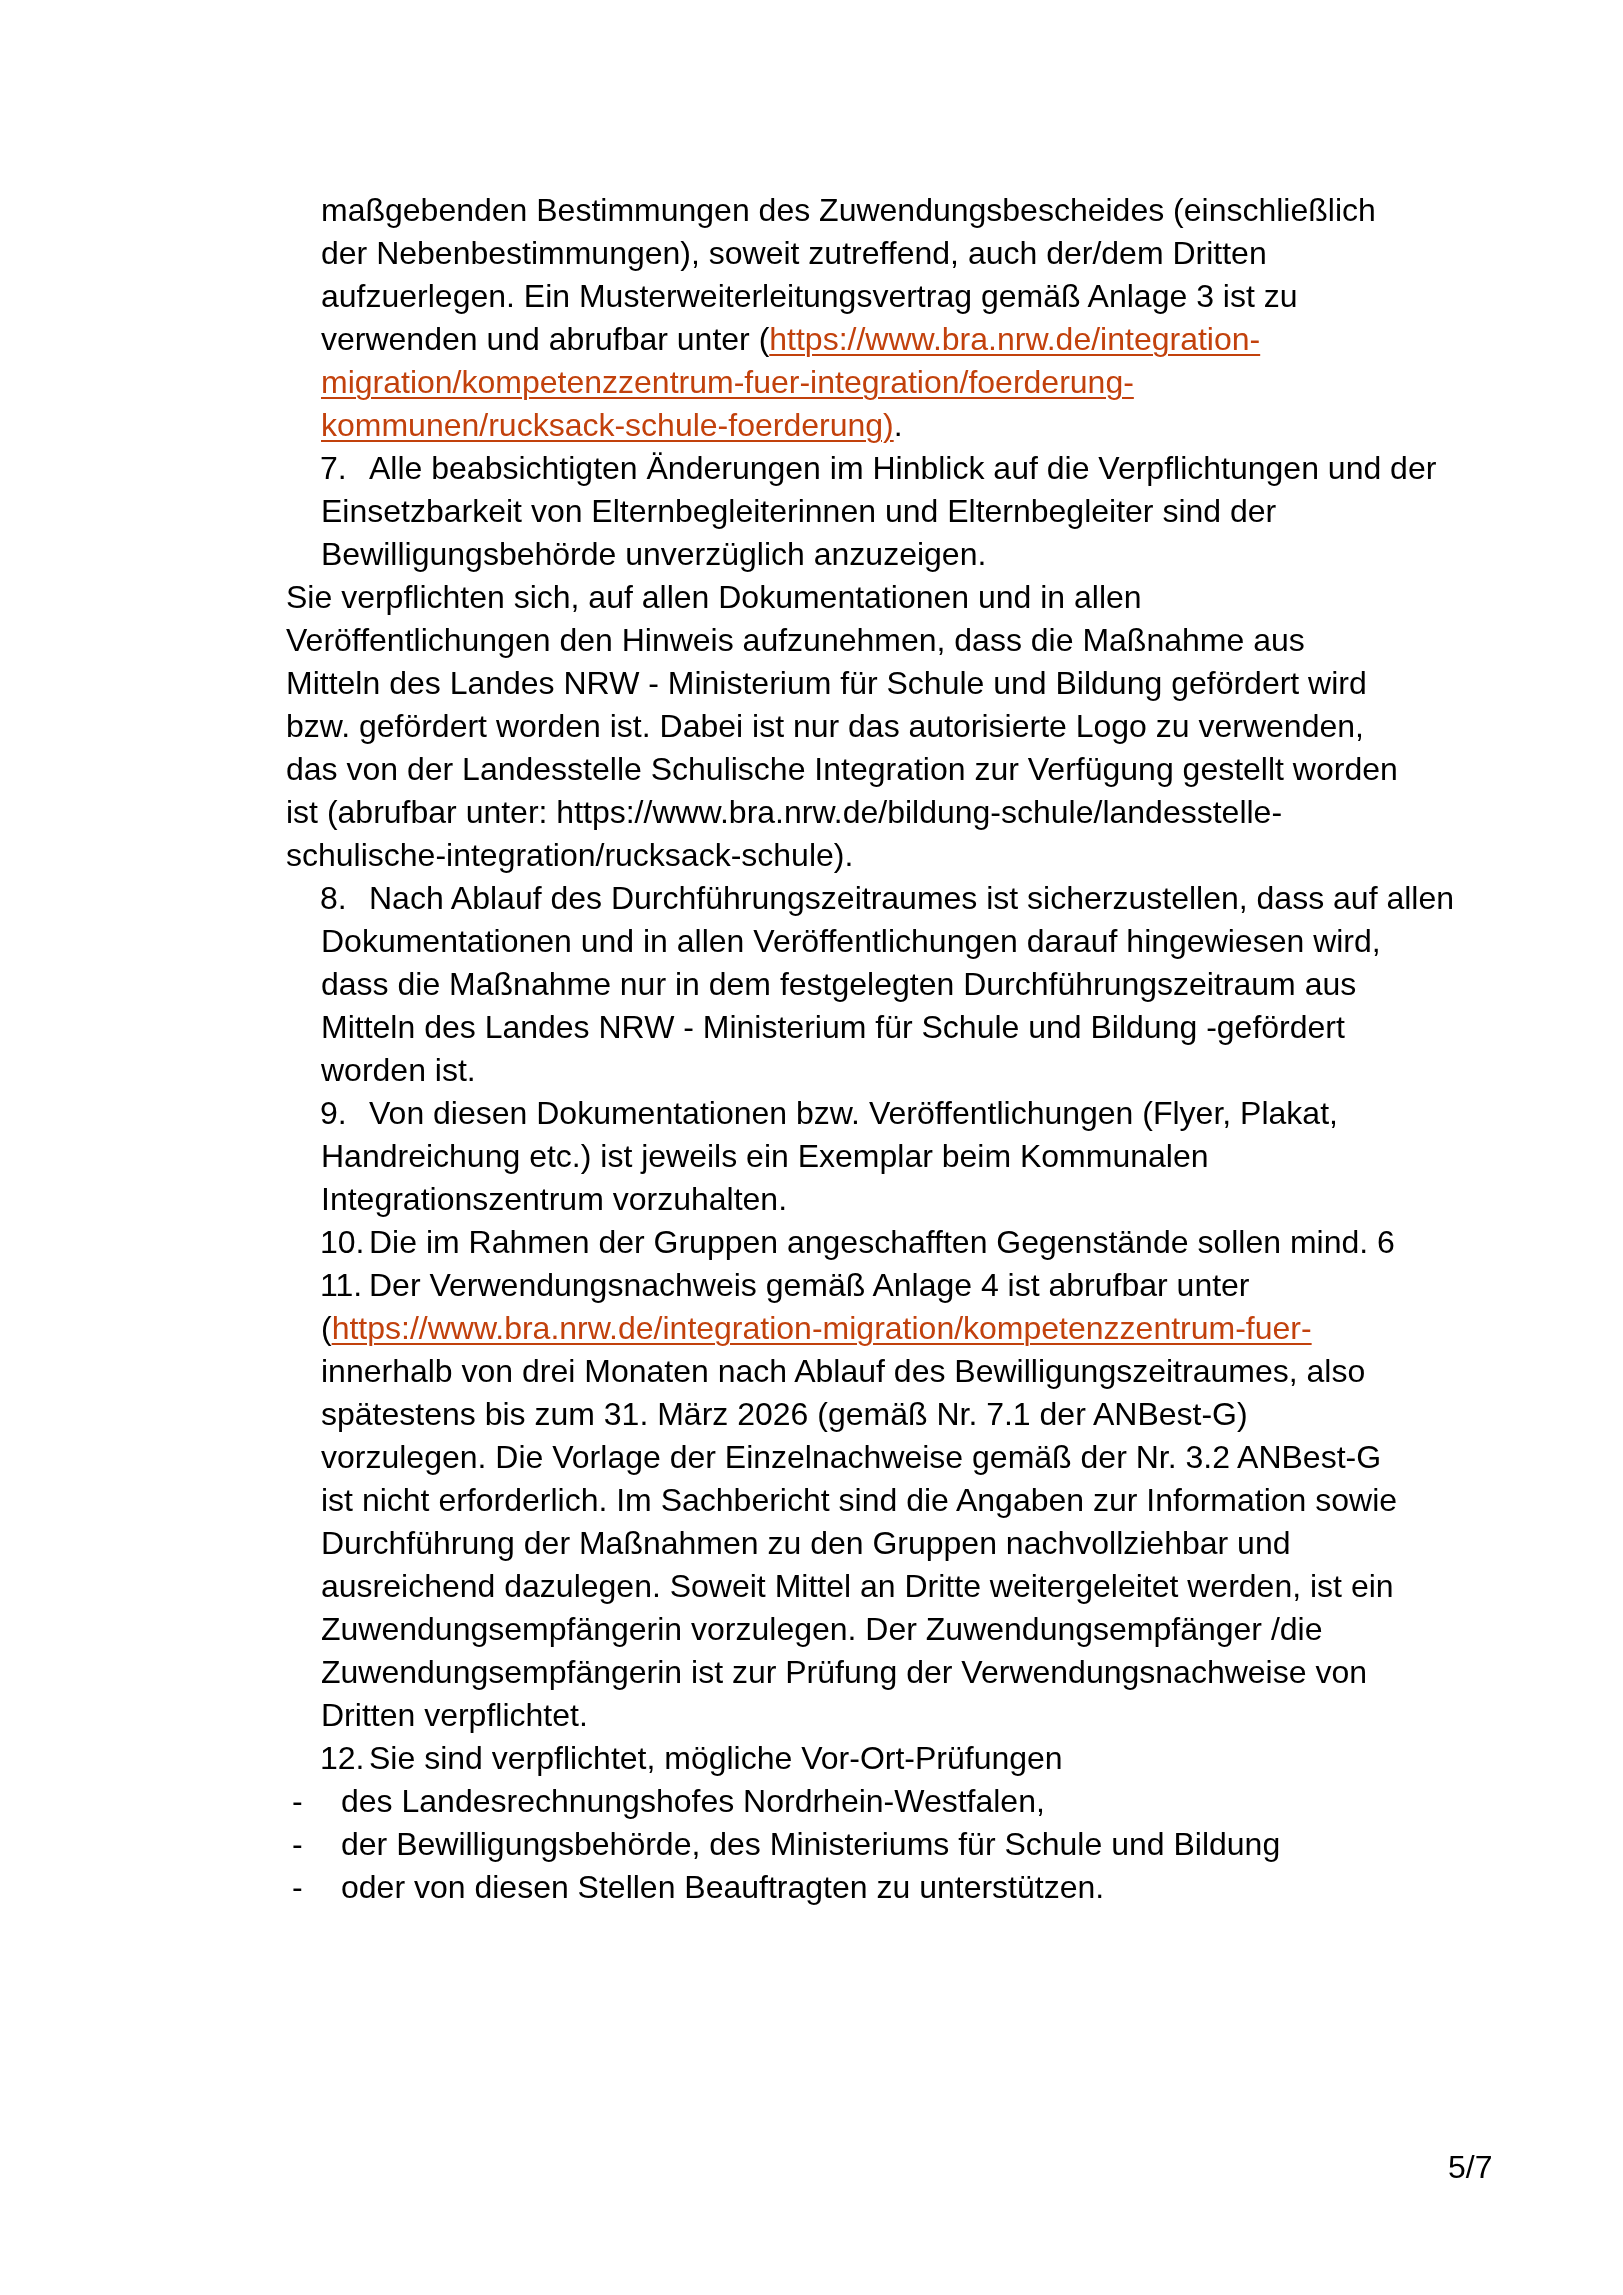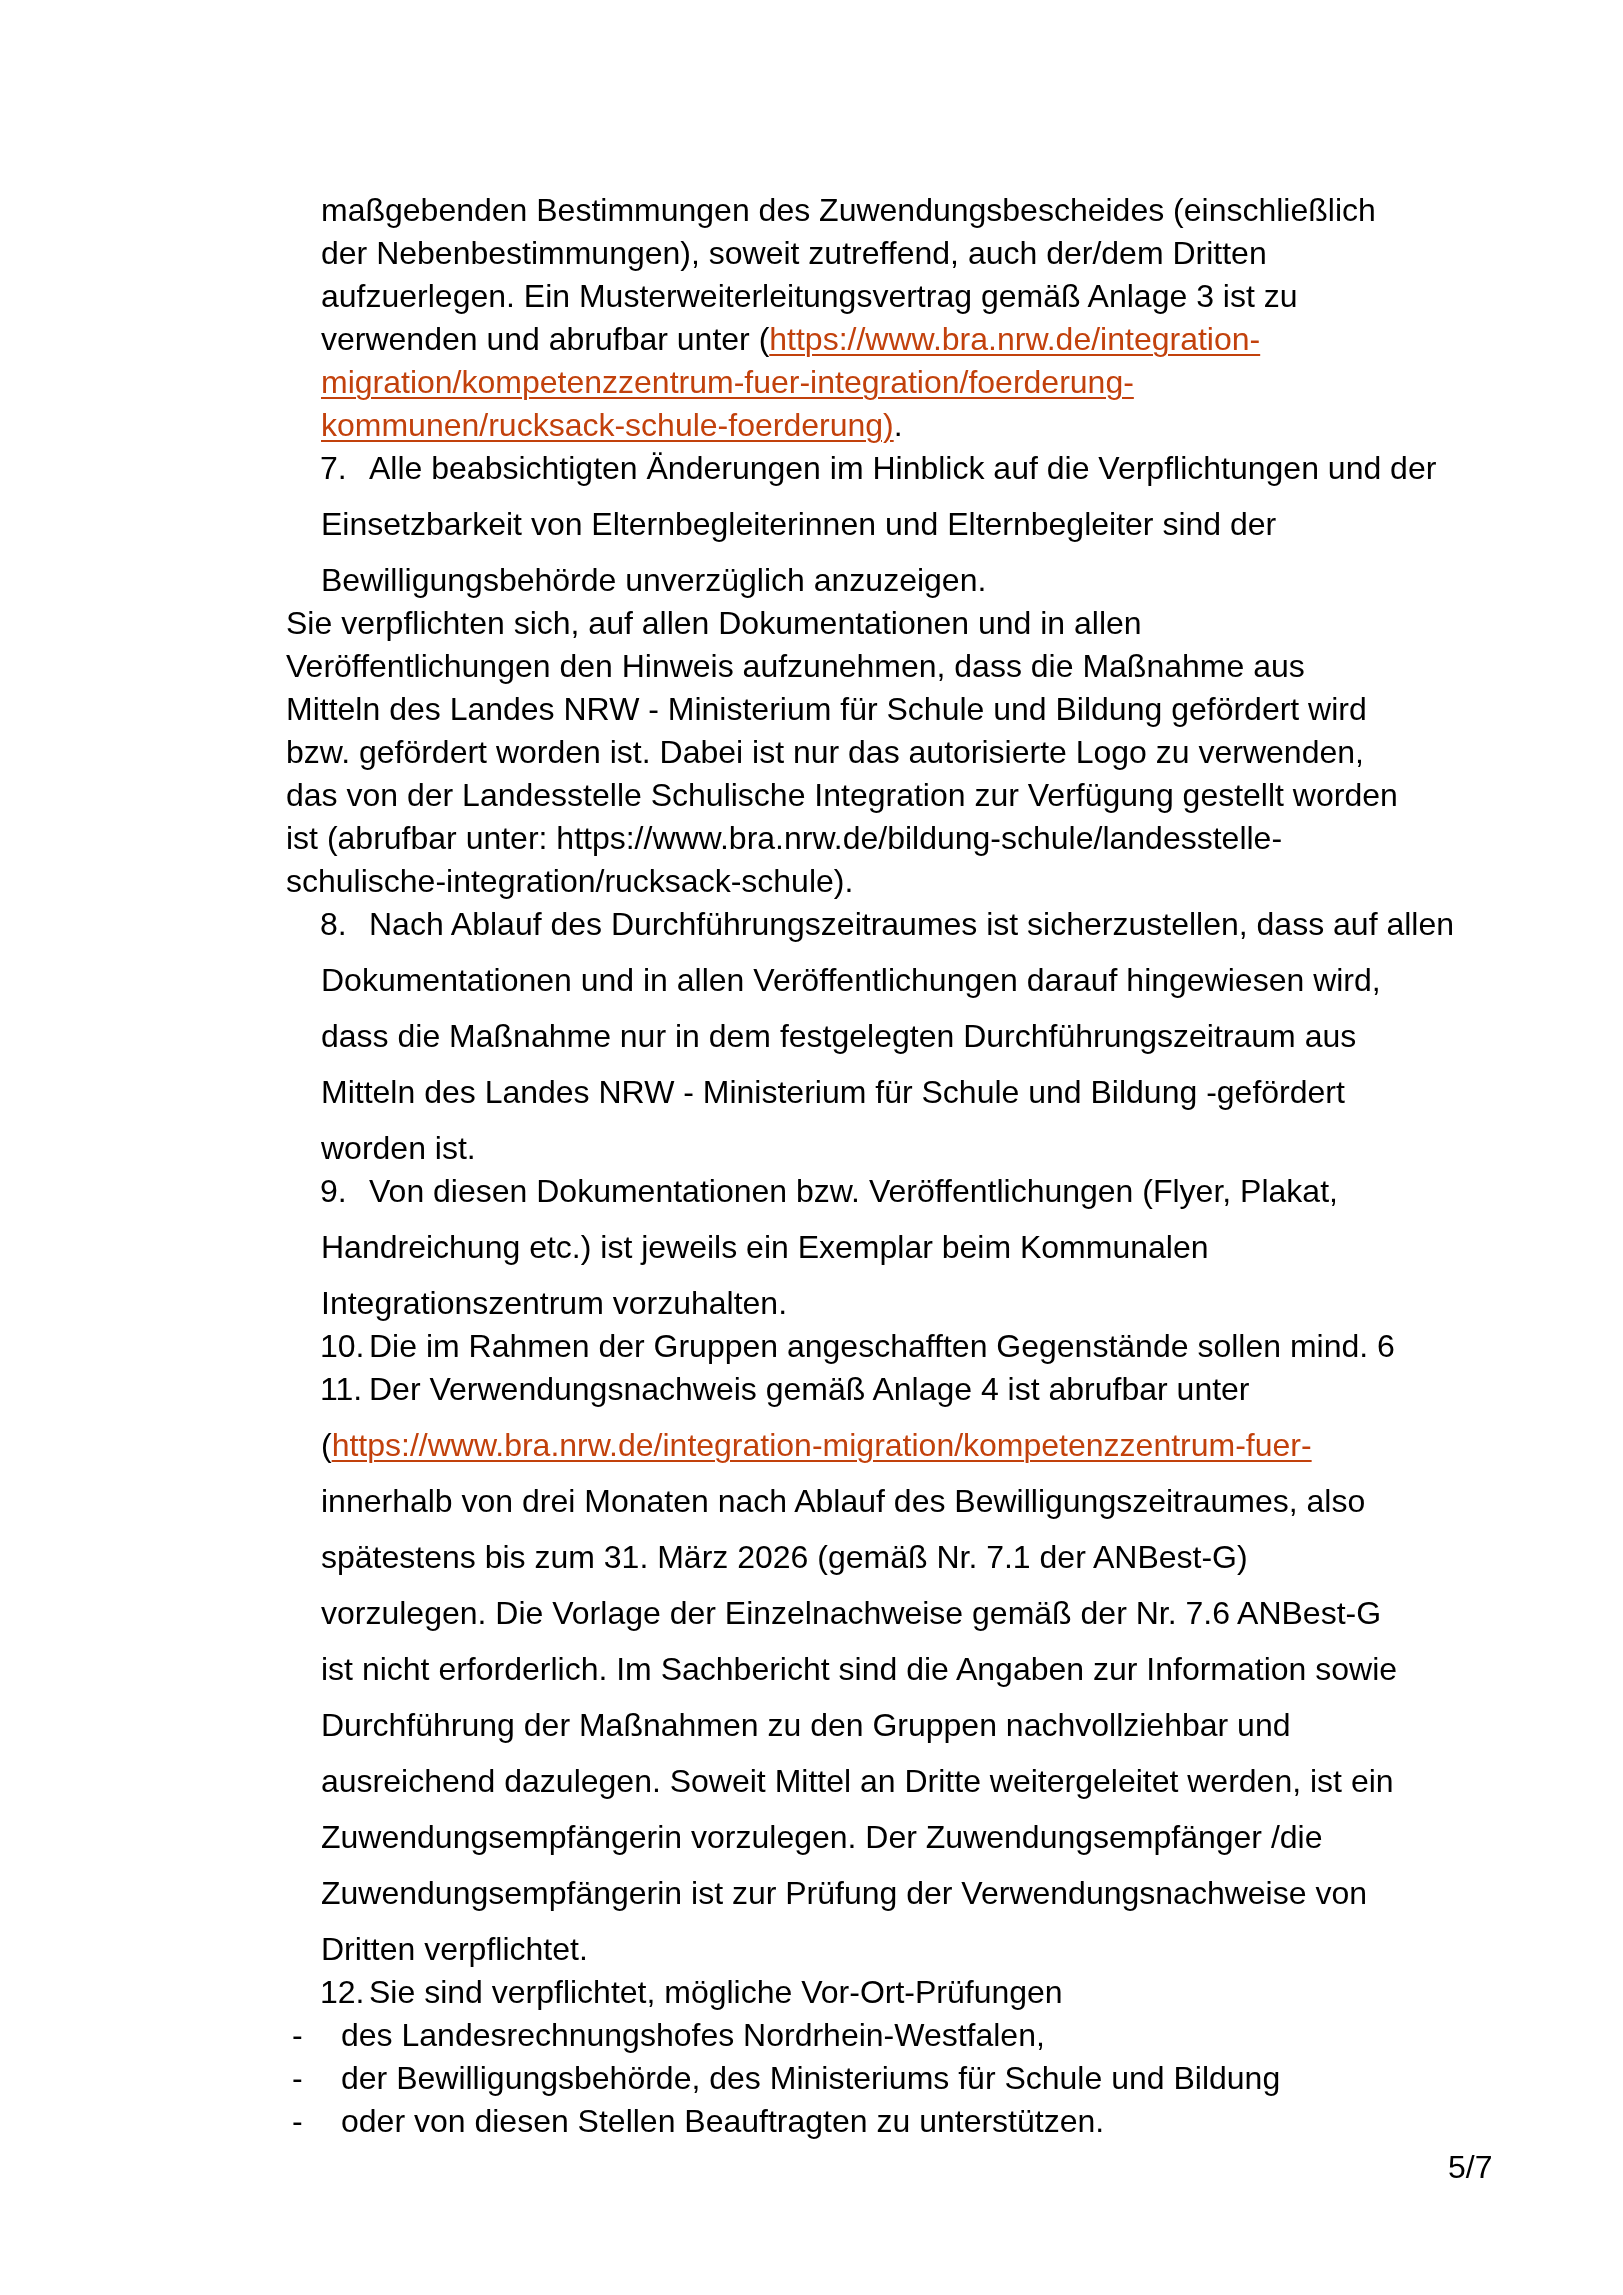--- a/index.html
+++ b/index.html
@@ -22,21 +22,21 @@
     position: absolute;
     top: 189px;
     left: 0;
     width: 1623px;
   }
   .line {
     white-space: pre;
   }
   .line.cont      { padding-left: 321px; }
   .line.item-first{ padding-left: 272px; margin-left: 48px; }
-  .line.item-cont { padding-left: 321px; margin-top: 13px; }
+  .line.item-cont { padding-left: 321px; }
   .line.plain     { padding-left: 286px; }
   .line.dash-first{ padding-left: 292px; }
   .marker {
     display: inline-block;
     width: 49px;
   }
   .link {
     color: #c2410c;
     text-decoration: underline;
     text-decoration-thickness: 2px;
@@ -76,21 +76,21 @@
       <div class="line item-cont"><span class="text">Mitteln des Landes NRW - Ministerium für Schule und Bildung -gefördert</span></div>
       <div class="line item-cont"><span class="text">worden ist.</span></div>
       <div class="line item-first"><span class="marker">9.</span><span class="text">Von diesen Dokumentationen bzw. Veröffentlichungen (Flyer, Plakat,</span></div>
       <div class="line item-cont"><span class="text">Handreichung etc.) ist jeweils ein Exemplar beim Kommunalen</span></div>
       <div class="line item-cont"><span class="text">Integrationszentrum vorzuhalten.</span></div>
       <div class="line item-first"><span class="marker">10.</span><span class="text">Die im Rahmen der Gruppen angeschafften Gegenstände sollen mind. 6</span></div>
       <div class="line item-first"><span class="marker">11.</span><span class="text">Der Verwendungsnachweis gemäß Anlage 4 ist abrufbar unter</span></div>
       <div class="line item-cont"><span class="text">(</span><span class="link">https://www.bra.nrw.de/integration-migration/kompetenzzentrum-fuer-</span></div>
       <div class="line item-cont"><span class="text">innerhalb von drei Monaten nach Ablauf des Bewilligungszeitraumes, also</span></div>
       <div class="line item-cont"><span class="text">spätestens bis zum 31. März 2026 (gemäß Nr. 7.1 der ANBest-G)</span></div>
-      <div class="line item-cont"><span class="text">vorzulegen. Die Vorlage der Einzelnachweise gemäß der Nr. 7.6 ANBest-G</span></div>
+      <div class="line item-cont"><span class="text">vorzulegen. Die Vorlage der Einzelnachweise gemäß der Nr. 3.2 ANBest-G</span></div>
       <div class="line item-cont"><span class="text">ist nicht erforderlich. Im Sachbericht sind die Angaben zur Information sowie</span></div>
       <div class="line item-cont"><span class="text">Durchführung der Maßnahmen zu den Gruppen nachvollziehbar und</span></div>
       <div class="line item-cont"><span class="text">ausreichend dazulegen. Soweit Mittel an Dritte weitergeleitet werden, ist ein</span></div>
       <div class="line item-cont"><span class="text">Zuwendungsempfängerin vorzulegen. Der Zuwendungsempfänger /die</span></div>
       <div class="line item-cont"><span class="text">Zuwendungsempfängerin ist zur Prüfung der Verwendungsnachweise von</span></div>
       <div class="line item-cont"><span class="text">Dritten verpflichtet.</span></div>
       <div class="line item-first"><span class="marker">12.</span><span class="text">Sie sind verpflichtet, mögliche Vor-Ort-Prüfungen</span></div>
       <div class="line dash-first"><span class="marker">-</span><span class="text">des Landesrechnungshofes Nordrhein-Westfalen,</span></div>
       <div class="line dash-first"><span class="marker">-</span><span class="text">der Bewilligungsbehörde, des Ministeriums für Schule und Bildung</span></div>
       <div class="line dash-first"><span class="marker">-</span><span class="text">oder von diesen Stellen Beauftragten zu unterstützen.</span></div>

